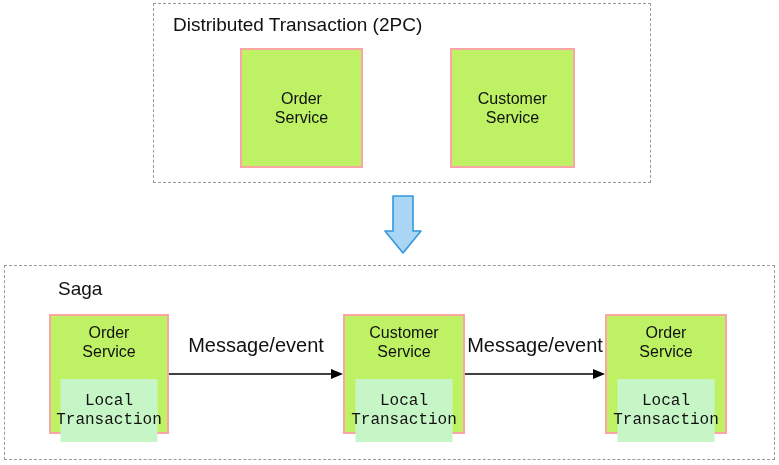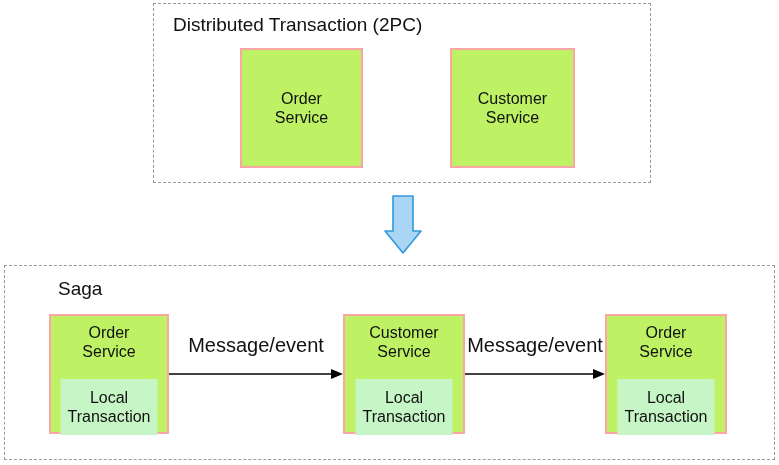--- a/index.html
+++ b/index.html
@@ -68,21 +68,21 @@
 
   
   #down-arrow { left: 384px; top: 195px; }
 
   
   #saga-section { left: 4px; top: 265px; width: 771px; height: 195px; }
   #saga-title   { left: 21px; top: 12px; margin-left: 32px; }
   #saga-box-0 { left: 49px;  top: 314px; width: 120px; height: 120px; }
   #saga-box-1 { left: 343px; top: 314px; width: 122px; height: 120px; }
   #saga-box-2 { left: 605px; top: 314px; width: 122px; height: 120px; }
-  .local-transaction { left: 50%; transform: translateX(-50%); top: 63px; width: 97px; height: 56px; }
+  .local-transaction { left: 50%; transform: translateX(-50%); top: 63px; width: 97px; height: 63px; font-family: Liberation Mono, monospace; }
   #saga-arrow-0 { left: 169px; top: 366px; }
   #saga-arrow-1 { left: 465px; top: 366px; }
   #msg-label-0 { left: 178px; top: 336px; width: 156px; }
   #msg-label-1 { left: 457px; top: 336px; width: 156px; }
 </style>
 </head>
 <body>
 
 <div class="stage">
 

